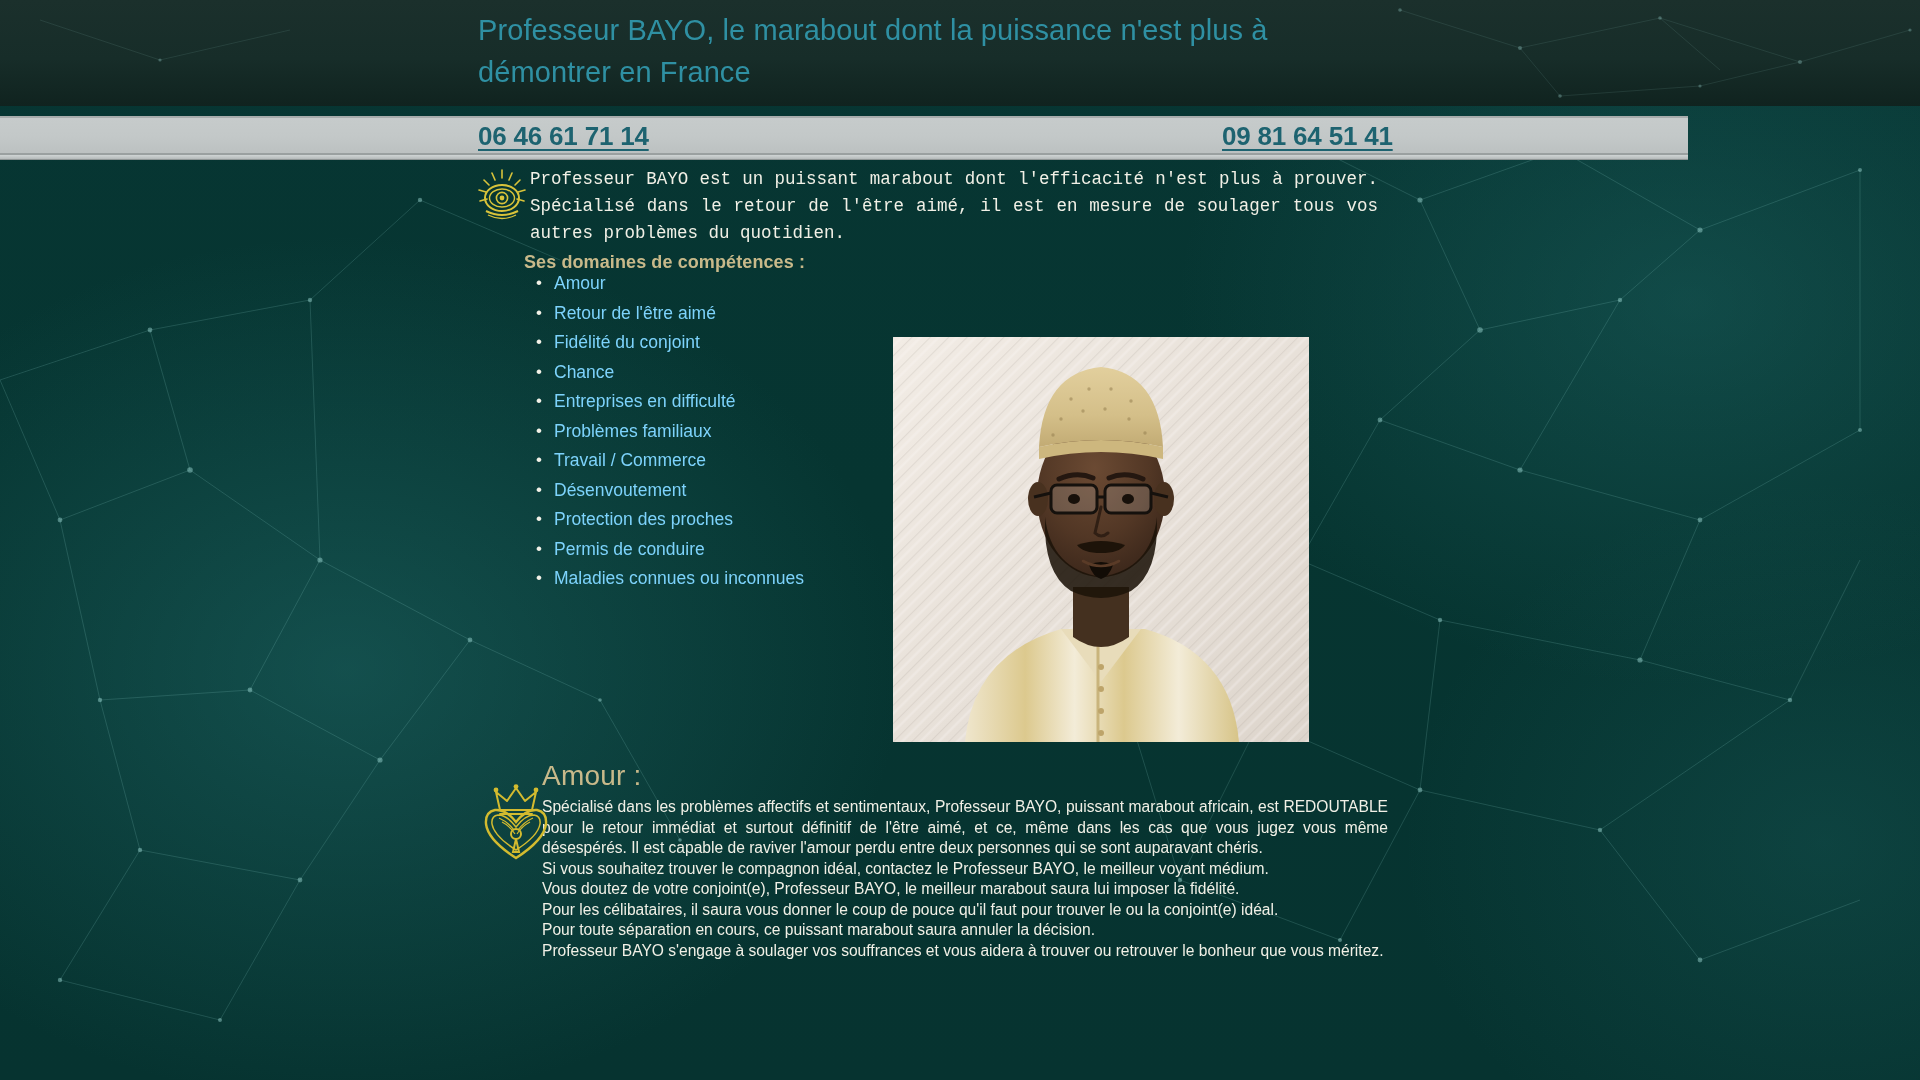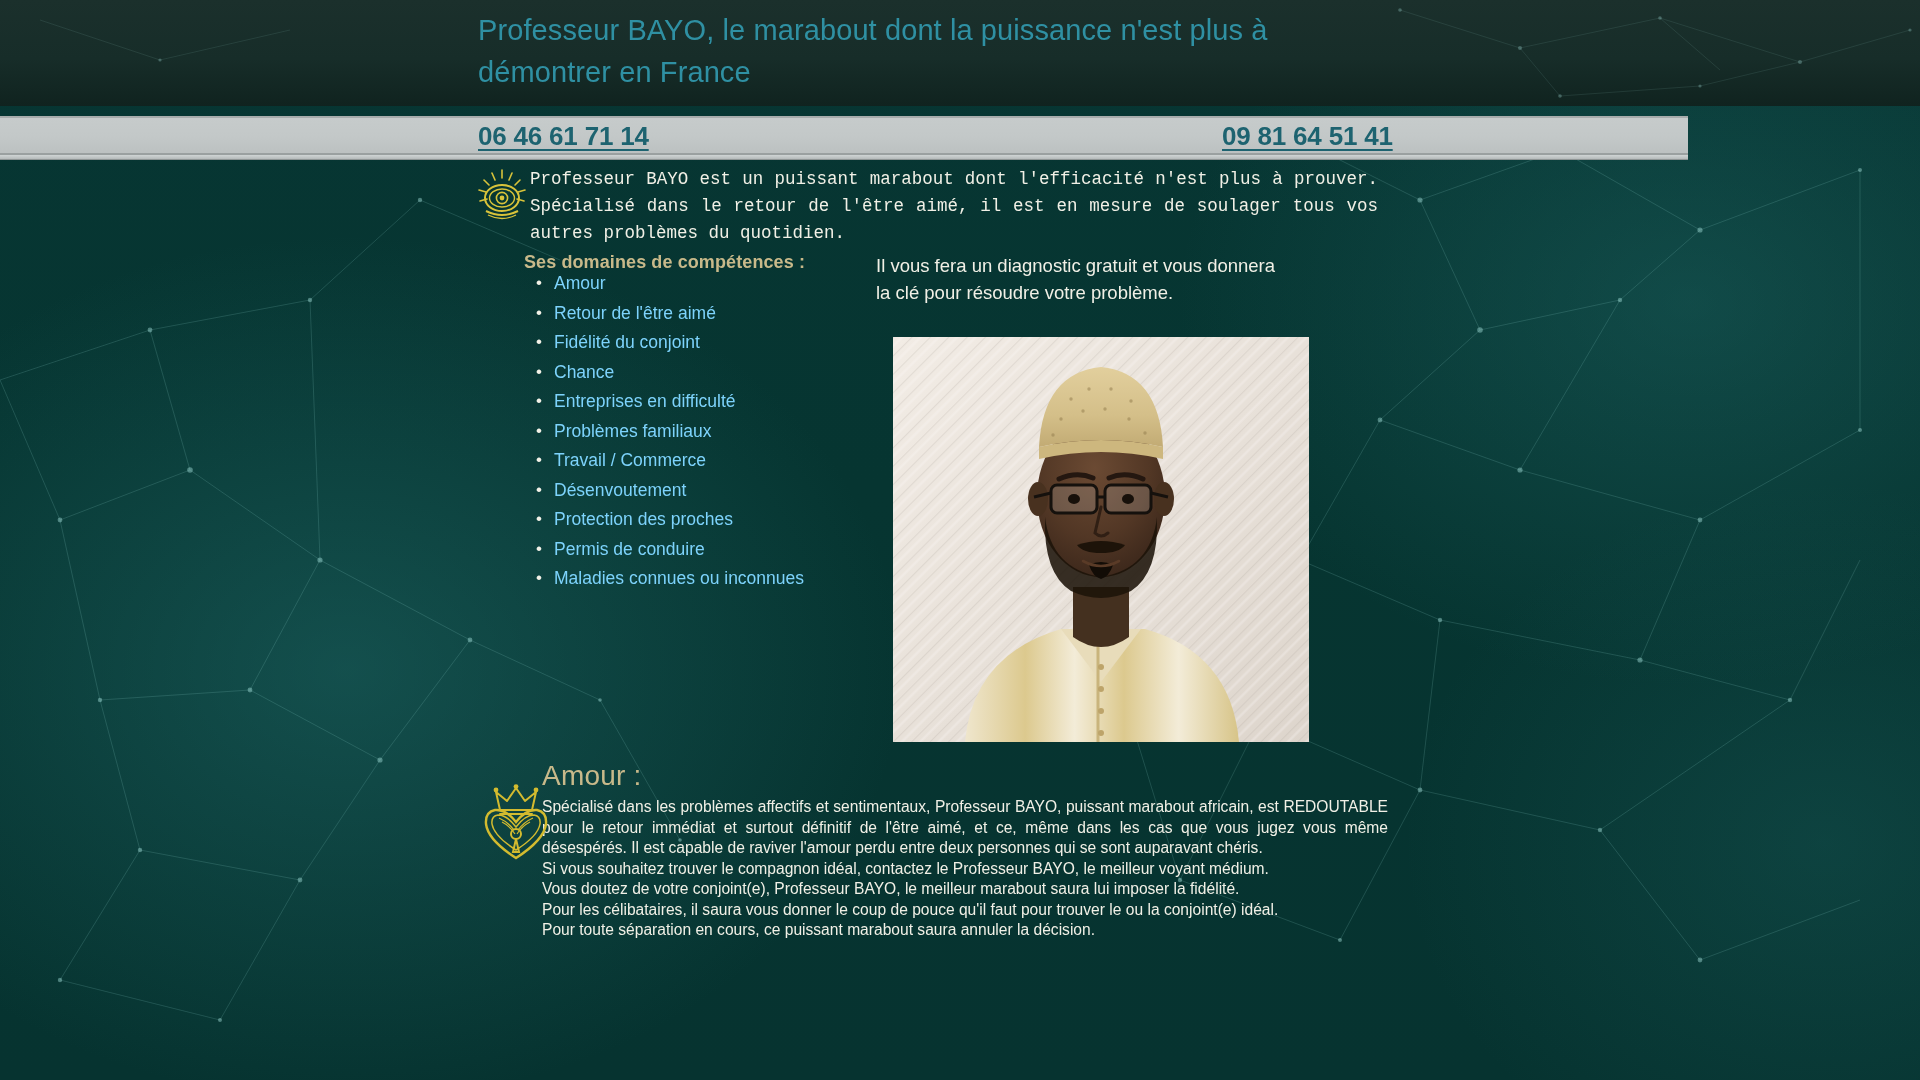--- a/index.html
+++ b/index.html
@@ -336,21 +336,20 @@
         <li>Problèmes familiaux</li>
         <li>Travail / Commerce</li>
         <li>Désenvoutement</li>
         <li>Protection des proches</li>
         <li>Permis de conduire</li>
         <li>Maladies connues ou inconnues</li>
       </ul>
     </div>
 
     <div id="col-right">
-      <p id="diagnostic-text">Il vous fera un diagnostic gratuit et vous donnera la clé pour résoudre votre problème.</p>
 
       <div id="portrait-frame">
         <svg id="portrait-svg" viewBox="0 0 416 405" preserveAspectRatio="none">
           <defs>
             <linearGradient id="wallg" x1="0" y1="0" x2="1" y2="1">
               <stop offset="0%" stop-color="#f2ece5"></stop>
               <stop offset="55%" stop-color="#e7e0d8"></stop>
               <stop offset="100%" stop-color="#ddd5cc"></stop>
             </linearGradient>
             <pattern id="weave" width="13" height="13" patternUnits="userSpaceOnUse" patternTransform="rotate(45)">
@@ -459,16 +458,17 @@
       <circle cx="36" cy="50" r="5" fill="none" stroke="#d3bb2f" stroke-width="2"></circle>
       <path d="M36 55 L33 68 L39 68 Z" fill="none" stroke="#d3bb2f" stroke-width="2"></path>
     </svg>
     <h2 class="section-heading">Amour :</h2>
     <div class="amour-body">
       <p class="amour-p">Spécialisé dans les problèmes affectifs et sentimentaux, Professeur BAYO, puissant marabout africain, est REDOUTABLE pour le retour immédiat et surtout définitif de l'être aimé, et ce, même dans les cas que vous jugez vous même désespérés. Il est capable de raviver l'amour perdu entre deux personnes qui se sont auparavant chéris.</p>
       <p class="amour-line">Si vous souhaitez trouver le compagnon idéal, contactez le Professeur BAYO, le meilleur voyant médium.</p>
       <p class="amour-line">Vous doutez de votre conjoint(e), Professeur BAYO, le meilleur marabout saura lui imposer la fidélité.</p>
       <p class="amour-line">Pour les célibataires, il saura vous donner le coup de pouce qu'il faut pour trouver le ou la conjoint(e) idéal.</p>
       <p class="amour-line">Pour toute séparation en cours, ce puissant marabout saura annuler la décision.</p>
+      <p class="amour-p">Professeur BAYO s'engage à soulager vos souffrances et vous aidera à trouver ou retrouver le bonheur que vous méritez.</p>
     </div>
   </section>
 
 </main>
 
 </body></html>

